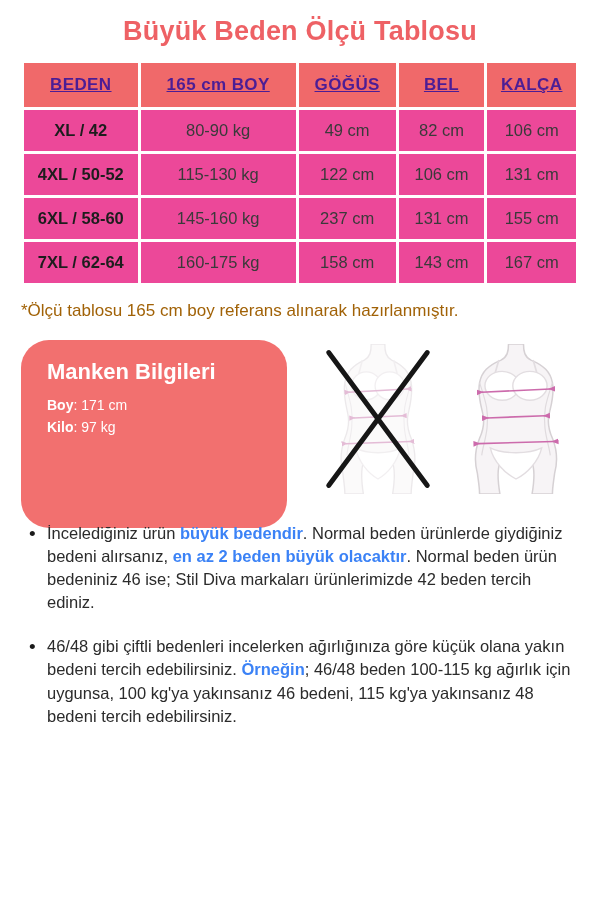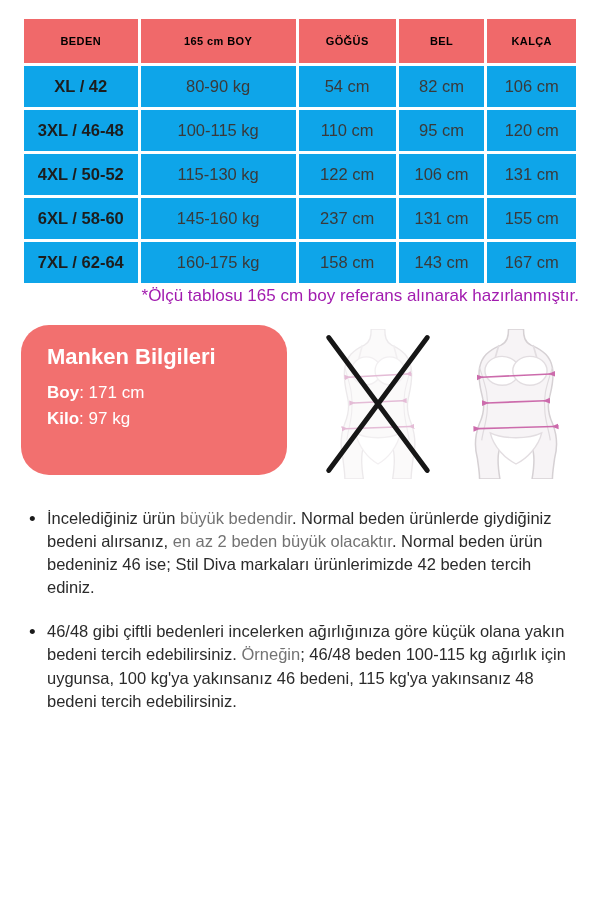--- a/index.html
+++ b/index.html
@@ -28,72 +28,74 @@
     border-collapse: collapse;
     table-layout: fixed;
   }
   table.size-table th, table.size-table td {
     border: 3px solid #ffffff;
     text-align: center;
     vertical-align: middle;
   }
   table.size-table th {
     background: #f0696a;
-    color: #000000;
-    font-size: 11px;
+    color: #4c1d95;
+    font-size: 17px;
     font-weight: bold;
     letter-spacing: 0.4px;
     height: 47px;
+    text-decoration: underline;
   }
   table.size-table td {
-    background: #0ea5e9;
+    background: #ec4899;
     color: #3a3a3a;
     font-size: 16.5px;
     height: 44px;
   }
   table.size-table td.size-col {
     font-weight: bold;
     color: #1d1d1d;
   }
   col.c-size  { width: 21%; }
   col.c-boy   { width: 28.5%; }
   col.c-gogus { width: 18%; }
   col.c-bel   { width: 16%; }
   col.c-kalca { width: 16.5%; }
 
   
   .table-note {
-    text-align: right;
+    margin-top: 15px;
+    text-align: left;
     font-size: 17px;
-    color: #a21caf;
+    color: #a16207;
   }
 
   
   .info-row {
     margin-top: 19px;
     display: flex;
     align-items: flex-start;
     height: 158px;
   }
   .model-card {
     background: #f2706f;
     color: #ffffff;
     border-radius: 28px;
     width: 266px;
     padding: 19px 24px 4px 26px;
-    height: 150px;
+    height: 188px;
     flex: 0 0 auto;
   }
   .model-card .card-title {
     font-size: 22px;
     font-weight: bold;
     margin-bottom: 10px;
   }
   .model-card .card-line {
-    font-size: 17px;
+    font-size: 14px;
     line-height: 1.55;
   }
   .model-card .card-line b { font-weight: bold; }
 
   .figures {
     flex: 1;
     display: flex;
     justify-content: flex-end;
     align-items: center;
     gap: 16px;
@@ -115,27 +117,28 @@
     margin-bottom: 21px;
     max-width: 548px;
   }
   .bullet::before {
     content: "\2022";
     position: absolute;
     left: 2px; top: -1px;
     font-size: 19px;
     color: #1a1a1a;
   }
-  .bullet b { font-weight: normal; color: #737373; }
+  .bullet b { font-weight: bold; color: #3b82f6; }
 </style>
 </head>
 <body>
 
 <div class="page">
 
+  <h1 class="title">Büyük Beden Ölçü Tablosu</h1>
 
   <table class="size-table">
     <colgroup>
       <col class="c-size">
         <col class="c-boy">
         <col class="c-gogus">
         <col class="c-bel">
         <col class="c-kalca">
     </colgroup>
     <thead>
@@ -144,30 +147,23 @@
         <th>165 cm BOY</th>
         <th>GÖĞÜS</th>
         <th>BEL</th>
         <th>KALÇA</th>
       </tr>
     </thead>
     <tbody>
         <tr>
           <td class="size-col">XL / 42</td>
           <td>80-90 kg</td>
-          <td>54 cm</td>
+          <td>49 cm</td>
           <td>82 cm</td>
           <td>106 cm</td>
-        </tr>
-        <tr>
-          <td class="size-col">3XL / 46-48</td>
-          <td>100-115 kg</td>
-          <td>110 cm</td>
-          <td>95 cm</td>
-          <td>120 cm</td>
         </tr>
         <tr>
           <td class="size-col">4XL / 50-52</td>
           <td>115-130 kg</td>
           <td>122 cm</td>
           <td>106 cm</td>
           <td>131 cm</td>
         </tr>
         <tr>
           <td class="size-col">6XL / 58-60</td>

